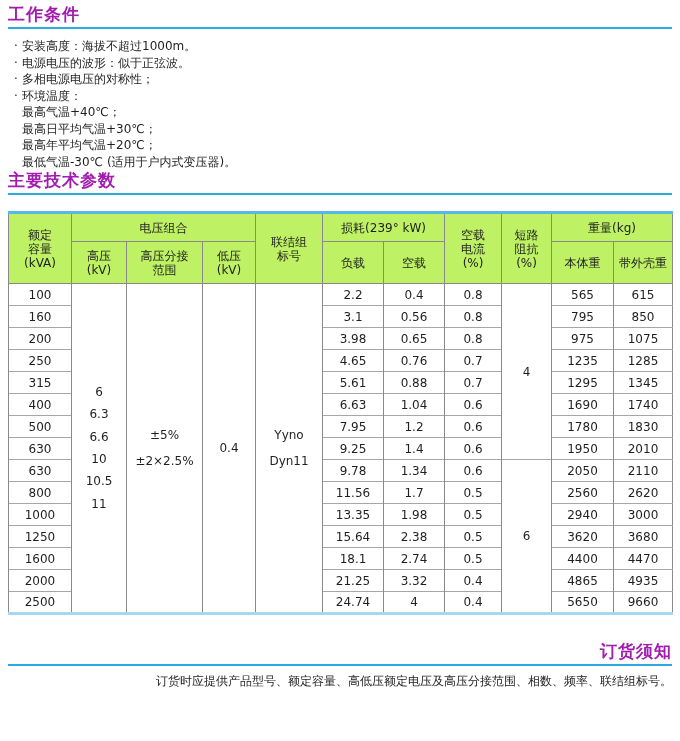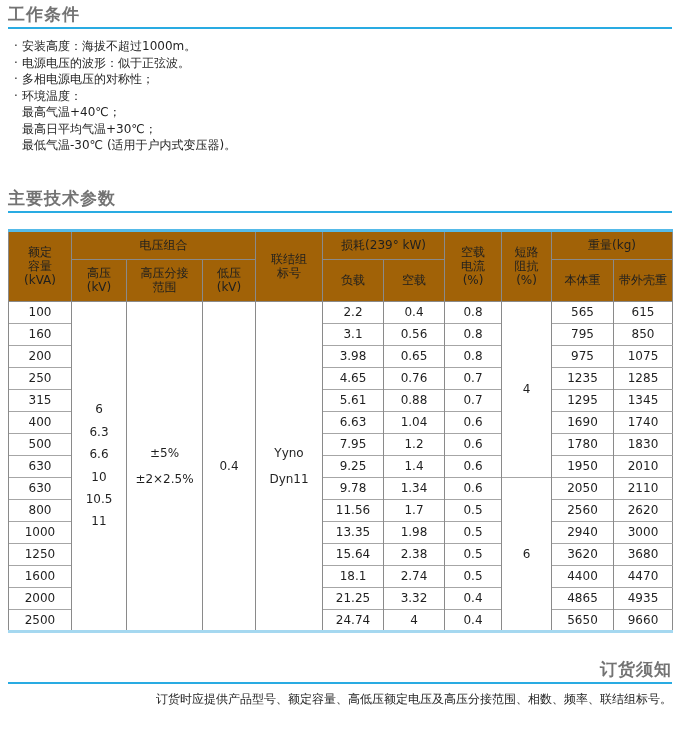--- a/index.html
+++ b/index.html
@@ -5,52 +5,52 @@
   * { margin: 0; padding: 0; box-sizing: border-box; }
   html, body { background: #ffffff; }
   body {
     width: 680px; height: 741px; overflow: hidden;
     font-family: "DejaVu Sans", "Liberation Sans", sans-serif;
     color: #1f1f1f;
   }
   .page { width: 680px; height: 741px; padding: 4px 8px 0 8px; }
 
   h2.sec-title {
-    font-size: 17px; font-weight: bold; color: #737373;
+    font-size: 17px; font-weight: bold; color: #a21caf;
     letter-spacing: 1px; line-height: 20px;
   }
   .rule { height: 2px; background: #29abe2; margin-top: 3px; }
 
   
   .cond-list { margin: 9px 0 0 2px; font-size: 12px; line-height: 16.5px; }
   .bullet-line { display: flex; }
   .bullet { width: 12px; text-align: center; flex: 0 0 12px; }
   .cont-line { padding-left: 12px; }
 
-  .sec2 { margin-top: 34px; }
+  .sec2 { }
   .sec3 { margin-top: 26px; text-align: right; }
 
   
   table.params {
     width: 664px; margin-top: 16px;
     border-collapse: collapse; table-layout: fixed;
     font-size: 12px; text-align: center;
     border-top: 3px solid #55bae8;
     border-bottom: 3px solid #a5d8f0;
     border-left: 1px solid #8a8a8a;
     border-right: 1px solid #8a8a8a;
   }
   table.params th, table.params td {
     border-left: 1px solid #8a8a8a;
     font-weight: normal;
     vertical-align: middle;
     padding: 0;
   }
   table.params thead th {
-    background: #a16207;
+    background: #bef264;
     white-space: pre-line;
     line-height: 14px;
     border-bottom: 1px solid #8a8a8a;
   }
   table.params thead tr.h1 th { height: 29px; }
   table.params thead tr.h2 th { height: 42px; }
   table.params tbody td { height: 22px; border-top: 1px solid #a6a6a6; }
   table.params tbody td.span-cell { line-height: 22px; }
   .two-line div { line-height: 26px; }
   .hv-stack div { line-height: 22.4px; }
@@ -78,20 +78,21 @@
       <div class="bullet-line">
         <span class="bullet">·</span>
         <span>多相电源电压的对称性；</span>
       </div>
       <div class="bullet-line">
         <span class="bullet">·</span>
         <span>环境温度：</span>
       </div>
       <div class="cont-line">最高气温+40℃；</div>
       <div class="cont-line">最高日平均气温+30℃；</div>
+      <div class="cont-line">最高年平均气温+20℃；</div>
       <div class="cont-line">最低气温-30℃ (适用于户内式变压器)。</div>
     </div>
   </section>
 
   <section class="sec2">
     <h2 class="sec-title">主要技术参数</h2>
     <div class="rule"></div>
 
     <table class="params">
       <colgroup>

